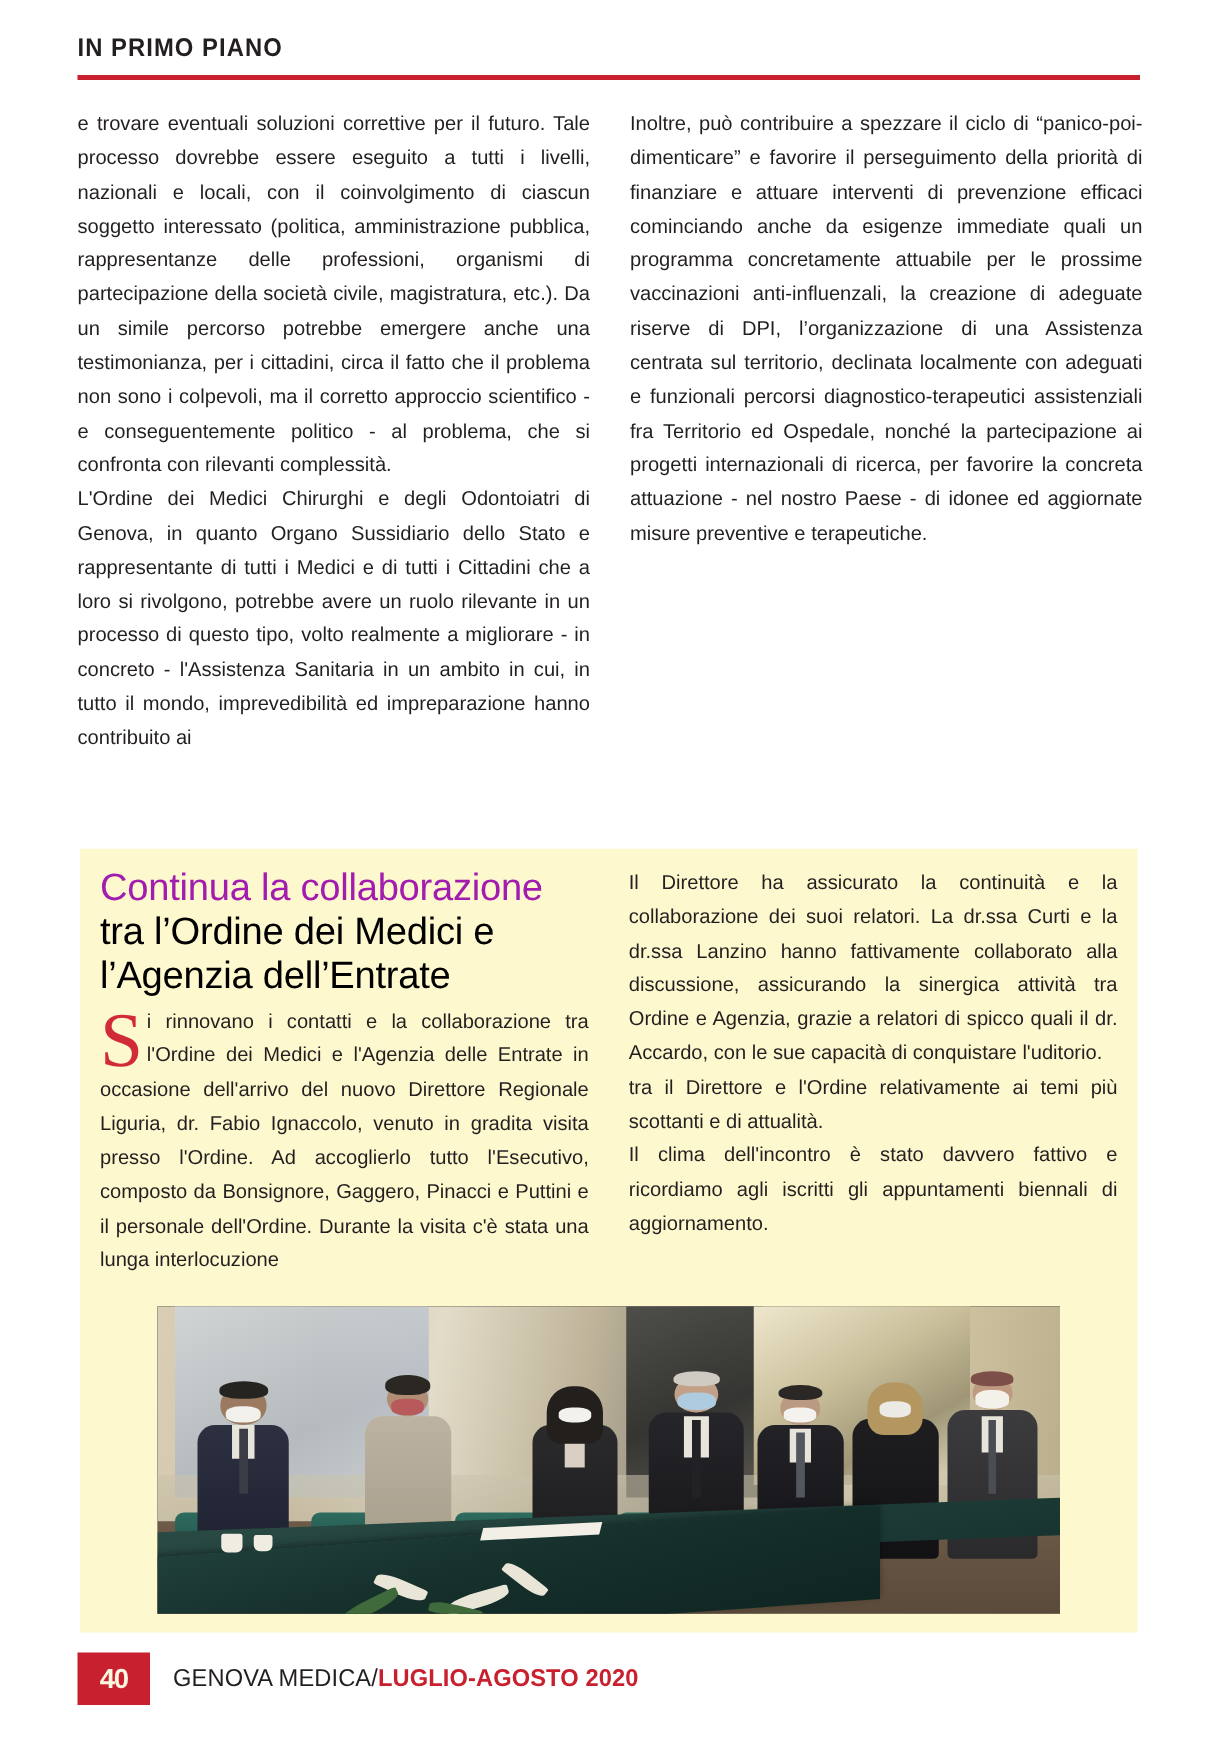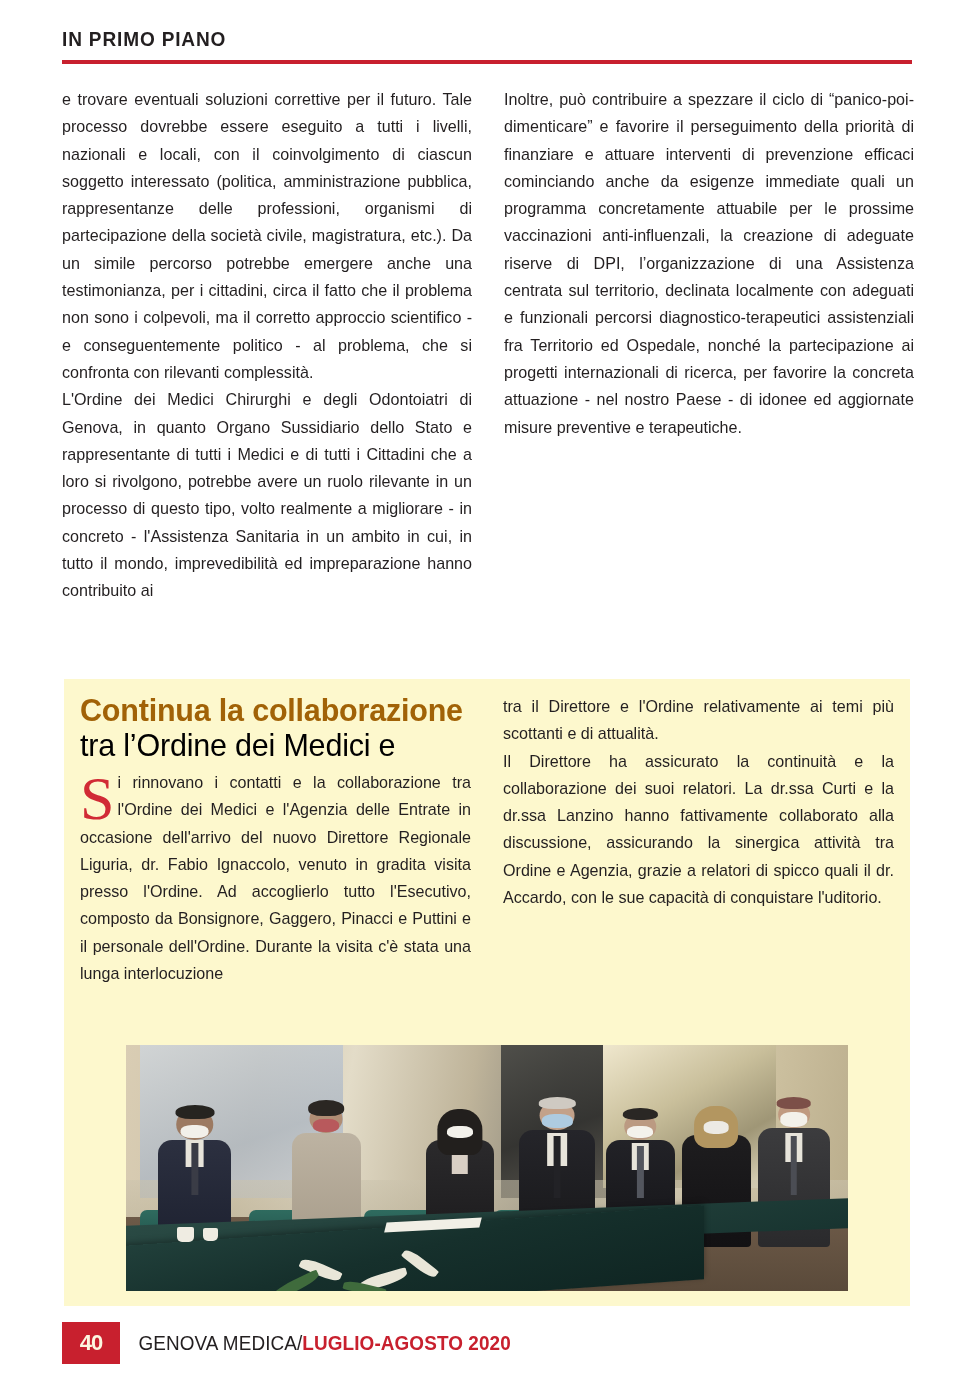--- a/index.html
+++ b/index.html
@@ -89,21 +89,21 @@
 
   
   #feature-title {
     margin: 0 0 4px 0;
     font-family: "Liberation Sans", sans-serif;
     font-weight: normal;
     font-size: 30.5px;
     line-height: 35px;
     letter-spacing: -0.2px;
   }
-  #feature-title .line1 { color: #a16207; display: block; font-weight: bold; }
+  #feature-title .line1 { color: #a21caf; display: block; }
   #feature-title .line2,
   #feature-title .line3 { color: #000000; display: block; }
 
   
   .feat-col p {
     margin: 0;
     font-family: "Liberation Sans", sans-serif;
     font-size: 16.1px;
     line-height: 27.3px;
     text-align: justify;
@@ -339,27 +339,29 @@
 </div>
 
 <div id="feature-box">
 
   <div id="feature-inner">
 
     <div class="feat-col">
       <h2 id="feature-title">
         <span class="line1">Continua la collaborazione</span>
         <span class="line2">tra l’Ordine dei Medici e</span>
+        <span class="line3">l’Agenzia dell’Entrate</span>
       </h2>
       <p id="feature-lead"><span class="dropcap">S</span><span>i rinnovano i contatti e la collaborazione tra l'Ordine dei Medici e l'Agenzia delle Entrate in occasione dell'arrivo del nuovo Direttore Regionale Liguria, dr. Fabio Ignaccolo, venuto in gradita visita presso l'Ordine. Ad accoglierlo tutto l'Esecutivo, composto da Bonsignore, Gaggero, Pinacci e Puttini e il personale dell'Ordine. Durante la visita c'è stata una lunga interlocuzione</span></p>
     </div>
 
     <div class="feat-col">
+      <p>Il Direttore ha assicurato la continuità e la collaborazione dei suoi relatori. La dr.ssa Curti e la dr.ssa Lanzino hanno fattivamente collaborato alla discussione, assicurando la sinergica attività tra Ordine e Agenzia, grazie a relatori di spicco quali il dr. Accardo, con le sue capacità di conquistare l'uditorio.</p>
       <p>tra il Direttore e l'Ordine relativamente ai temi più scottanti e di attualità.</p>
-      <p>Il Direttore ha assicurato la continuità e la collaborazione dei suoi relatori. La dr.ssa Curti e la dr.ssa Lanzino hanno fattivamente collaborato alla discussione, assicurando la sinergica attività tra Ordine e Agenzia, grazie a relatori di spicco quali il dr. Accardo, con le sue capacità di conquistare l'uditorio.</p>
+      <p>Il clima dell'incontro è stato davvero fattivo e ricordiamo agli iscritti gli appuntamenti biennali di aggiornamento.</p>
     </div>
 
   </div>
 
   <div id="photo-wrap">
     <div id="photo">
 
       <div class="wall"></div>
       <div class="panel-blue"></div>
       <div class="panel-dark"></div>

